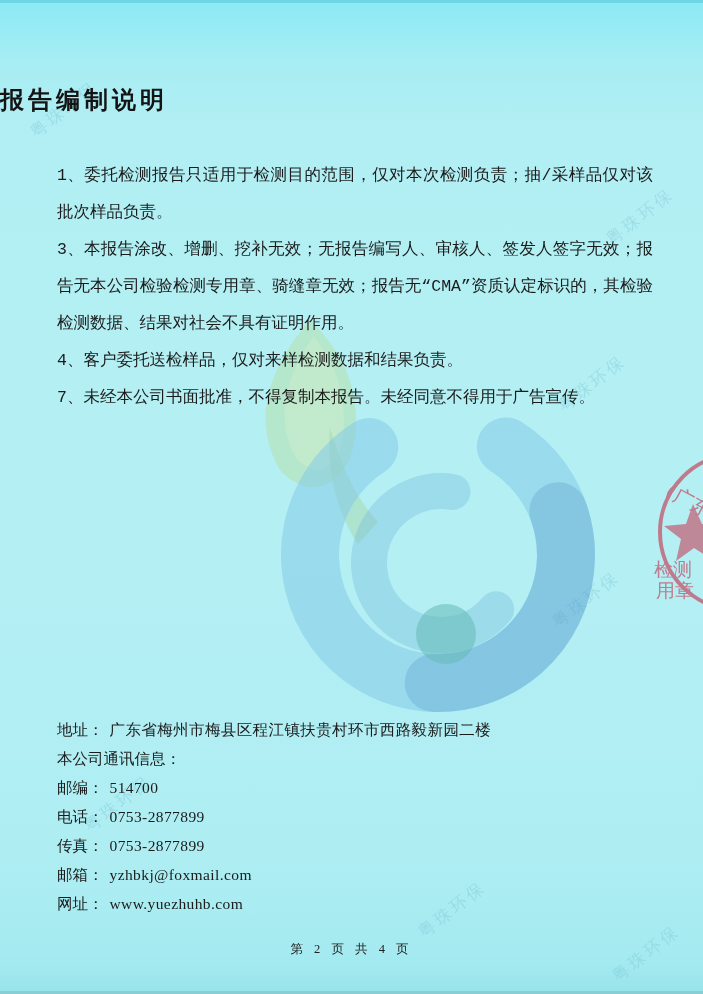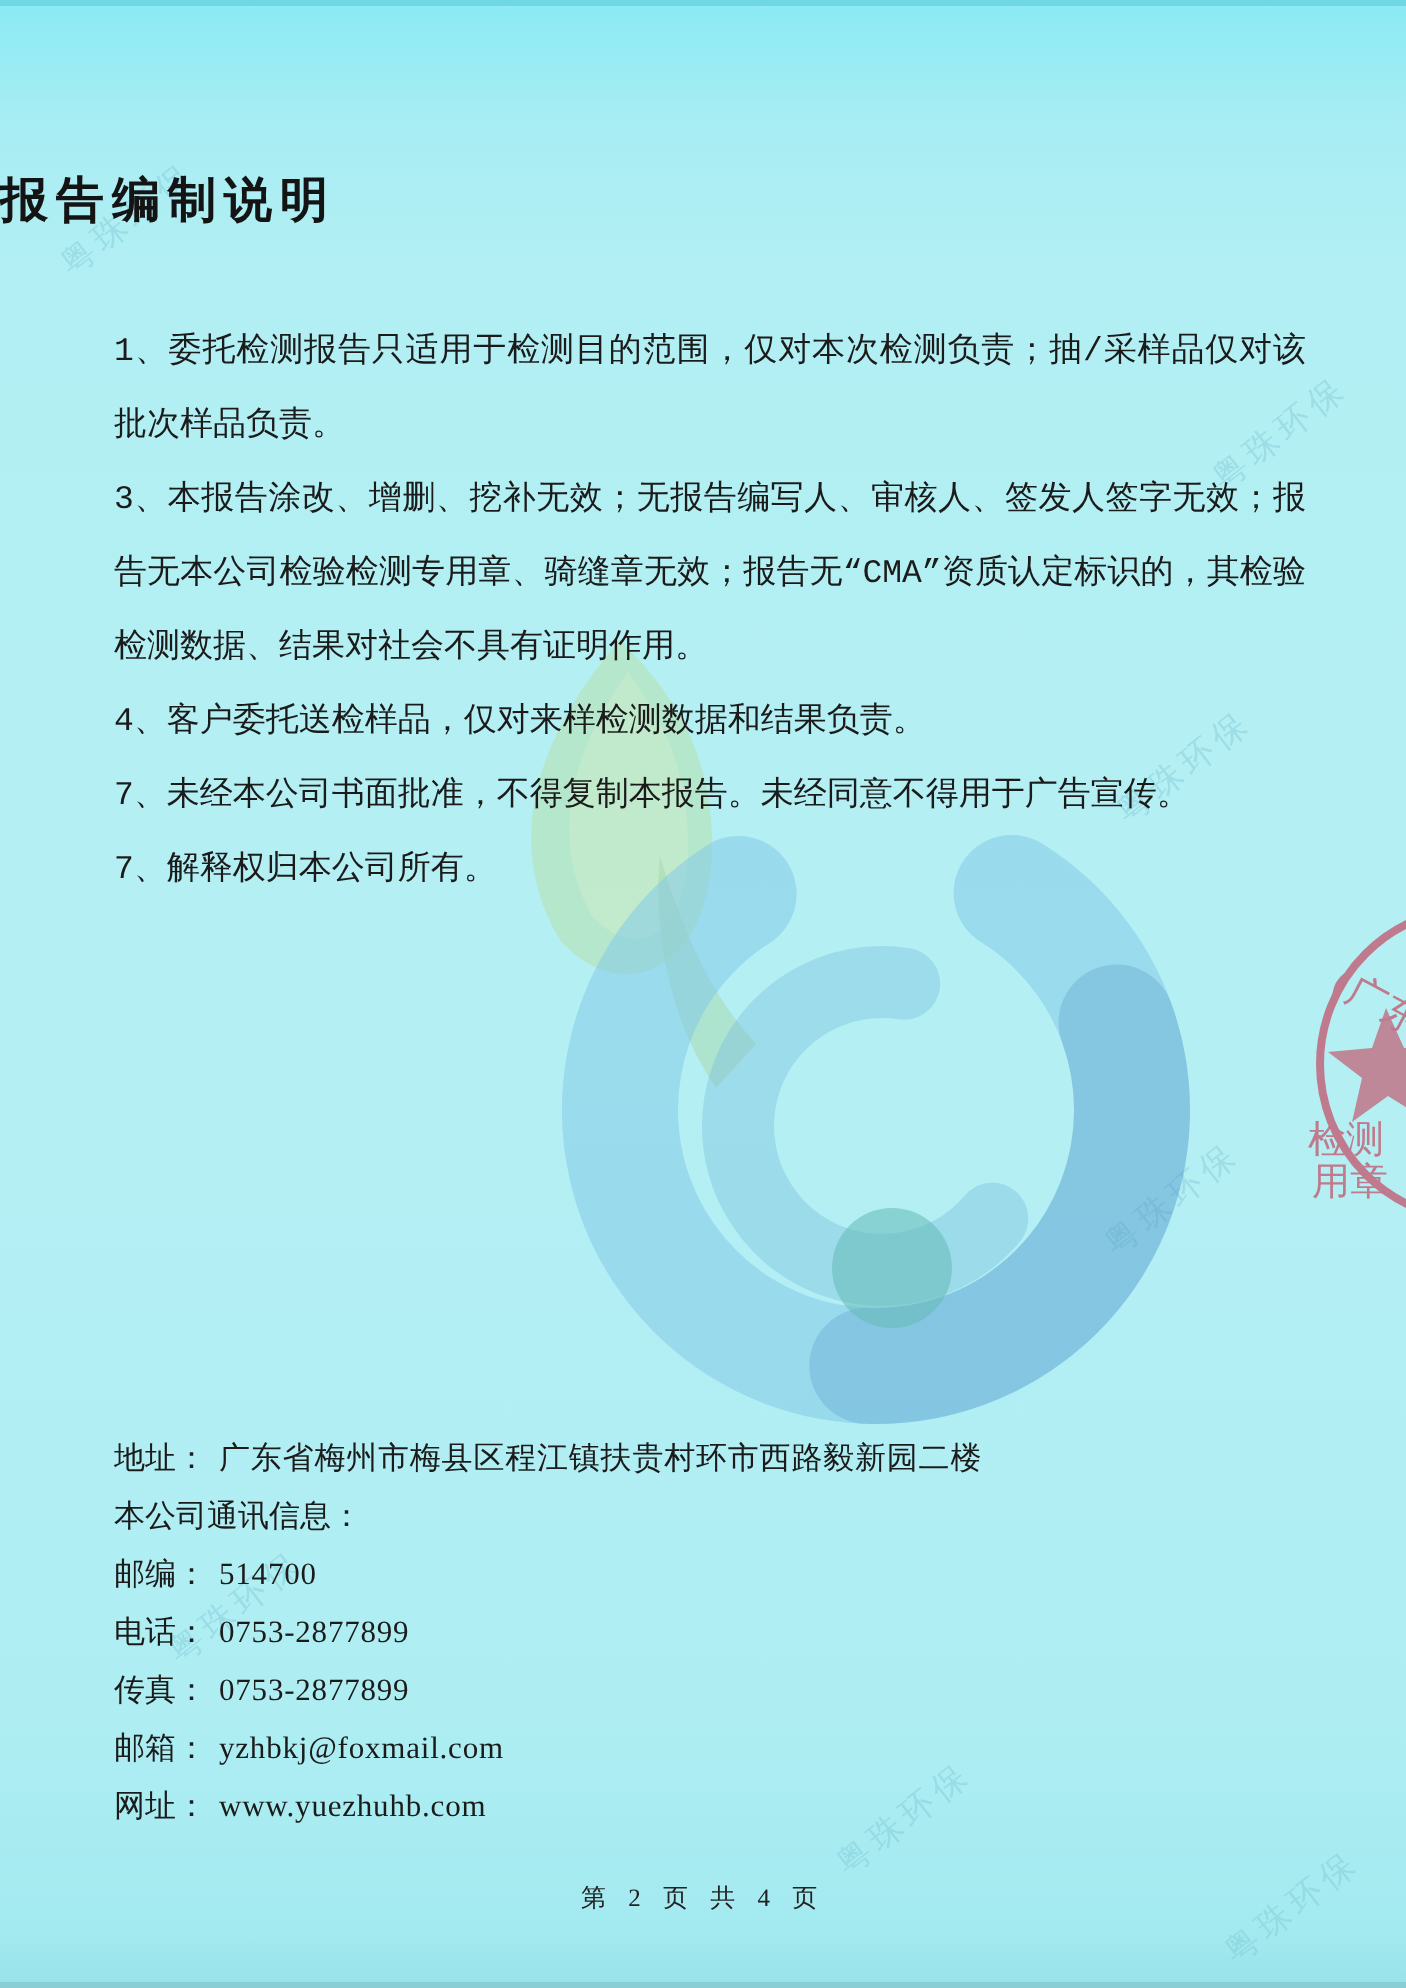--- a/index.html
+++ b/index.html
@@ -80,21 +80,20 @@
   </svg>
 
   <div class="content">
     <div class="title">报告编制说明</div>
 
     <div class="notes">
       <p class="note">1、委托检测报告只适用于检测目的范围，仅对本次检测负责；抽/采样品仅对该批次样品负责。</p>
       <p class="note">3、本报告涂改、增删、挖补无效；无报告编写人、审核人、签发人签字无效；报告无本公司检验检测专用章、骑缝章无效；报告无“CMA”资质认定标识的，其检验检测数据、结果对社会不具有证明作用。</p>
       <p class="note">4、客户委托送检样品，仅对来样检测数据和结果负责。</p>
       <p class="note">7、未经本公司书面批准，不得复制本报告。未经同意不得用于广告宣传。</p>
-      <p class="note">7、解释权归本公司所有。</p>
     </div>
 
     <div class="contact">
       <div class="contact-row">
         <span class="contact-label">地址：</span><span class="contact-value">广东省梅州市梅县区程江镇扶贵村环市西路毅新园二楼</span>
       </div>
       <div class="contact-row">本公司通讯信息：</div>
       <div class="contact-row">
         <span class="contact-label">邮编：</span><span class="contact-value">514700</span>
       </div>

